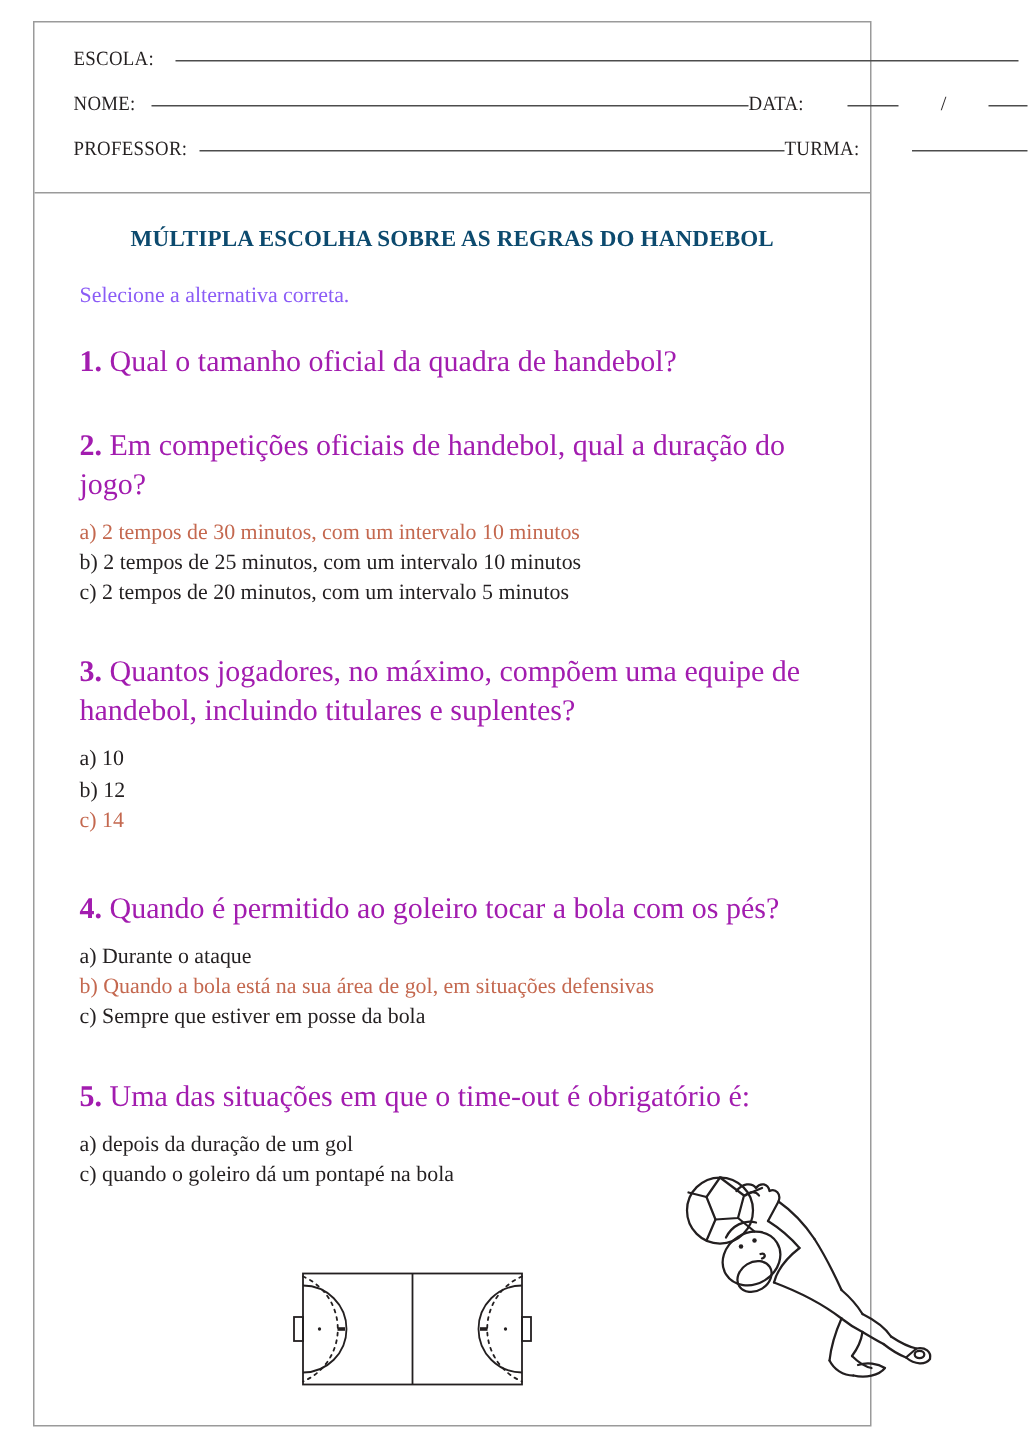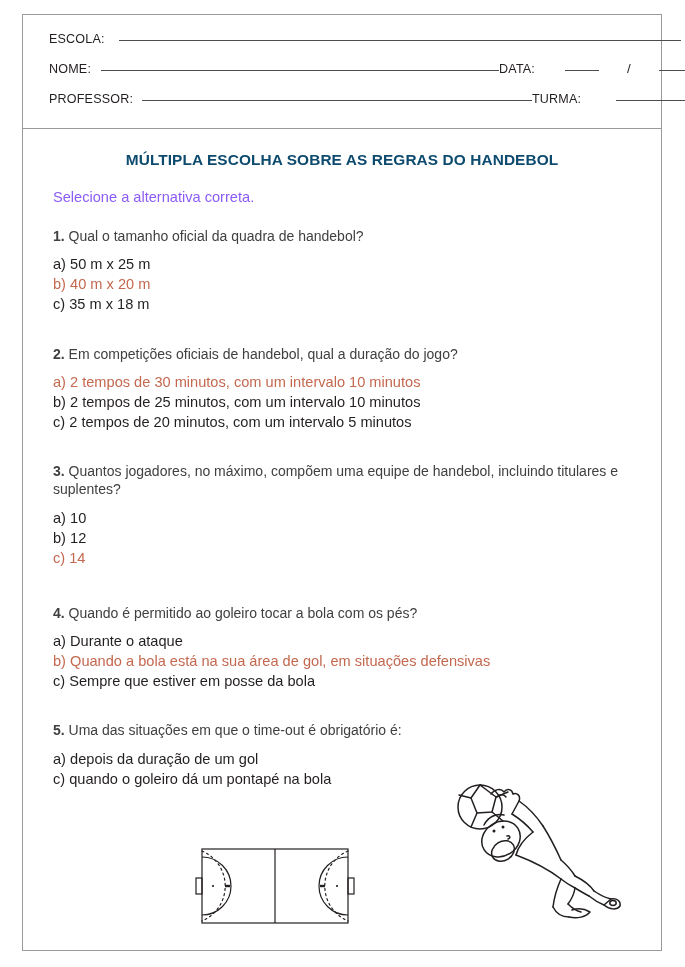--- a/index.html
+++ b/index.html
@@ -13,24 +13,25 @@
     font-family: "Liberation Sans", sans-serif;
     color: #231f20;
     overflow: hidden;
     position: relative;
   }
 
   .page {
     position: absolute;
     left: 22px;
     top: 14px;
-    width: 640px;
+    width: 559px;
     height: 937px;
     border: 1.5px solid #9a9a9a;
     box-sizing: border-box;
+    font-family: Liberation Serif, serif;
   }
 
   
   .id-block {
     padding: 16px 26px 12px 26px;
     border-bottom: 1.5px solid #9a9a9a;
     box-sizing: border-box;
     height: 114px;
   }
   .id-row {
@@ -103,24 +104,24 @@
     color: #0c4a6e;
   }
   .instruction {
     font-size: 14.6px;
     margin: 0 0 22px 0;
     color: #8b5cf6;
   }
 
   .question-block { margin-bottom: 26px; }
   .q-text {
-    font-size: 14px;
+    font-size: 20px;
     line-height: 1.30;
     margin: 0 0 9px 0;
-    color: #404040;
+    color: #a21caf;
   }
   .q-num { font-weight: bold; }
   .options { margin: 0; }
   .option {
     font-size: 14.6px;
     line-height: 1.38;
     color: #231f20;
     white-space: pre;
   }
   .option.correct { color: #c4684f; }
@@ -202,25 +203,20 @@
   <div class="quiz">
 
     <h1 class="quiz-title">MÚLTIPLA ESCOLHA SOBRE AS REGRAS DO HANDEBOL</h1>
     <p class="instruction">Selecione a alternativa correta.</p>
 
     <div class="question-block" id="qb-1">
       <p class="q-text">
         <span class="q-num">1.</span>
         <span>Qual o tamanho oficial da quadra de handebol?</span>
       </p>
-      <div class="options">
-        <div class="option">a) 50 m x 25 m</div>
-        <div class="option correct">b) 40 m x 20 m</div>
-        <div class="option">c) 35 m x 18 m</div>
-      </div>
     </div>
 
     <div class="question-block" id="qb-2">
       <p class="q-text">
         <span class="q-num">2.</span>
         <span>Em competições oficiais de handebol, qual a duração do jogo?</span>
       </p>
       <div class="options">
         <div class="option correct">a) 2 tempos de 30 minutos, com um intervalo 10 minutos</div>
         <div class="option">b) 2 tempos de 25 minutos, com um intervalo 10 minutos</div>

